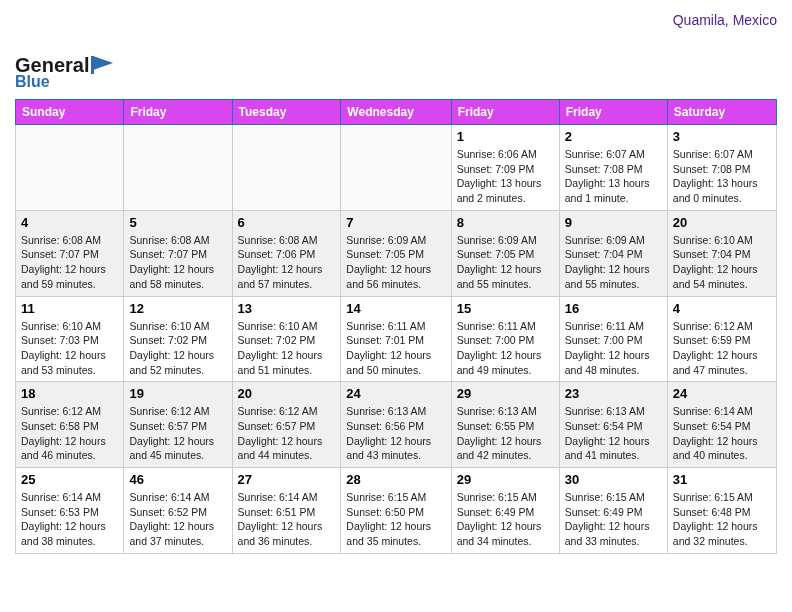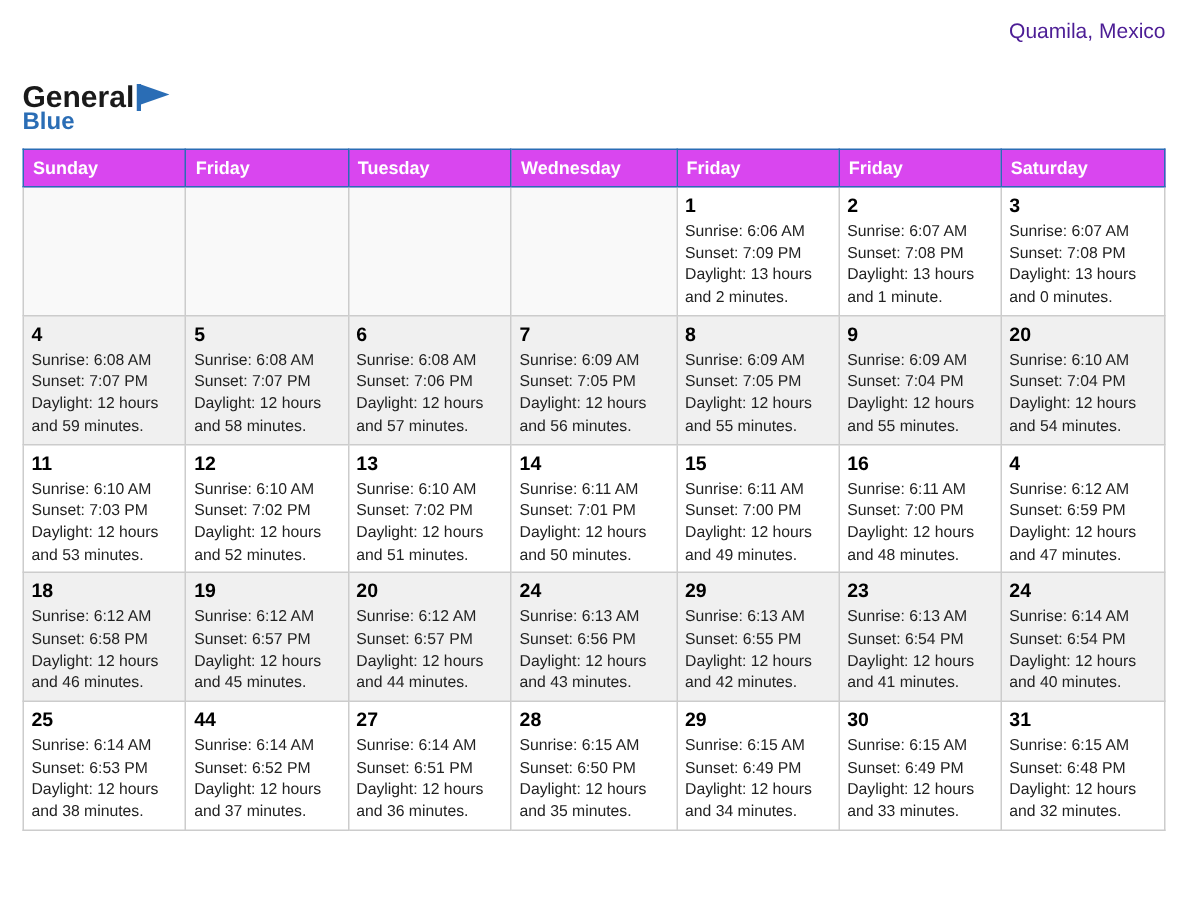--- a/index.html
+++ b/index.html
@@ -228,21 +228,21 @@
           <span class="day-num">24</span>
           <div class="day-info">Sunrise: 6:14 AM<br>Sunset: 6:54 PM<br>Daylight: 12 hours<br>and 40 minutes.</div>
         </td>
       </tr>
       <tr>
         <td>
           <span class="day-num">25</span>
           <div class="day-info">Sunrise: 6:14 AM<br>Sunset: 6:53 PM<br>Daylight: 12 hours<br>and 38 minutes.</div>
         </td>
         <td>
-          <span class="day-num">44</span>
+          <span class="day-num">46</span>
           <div class="day-info">Sunrise: 6:14 AM<br>Sunset: 6:52 PM<br>Daylight: 12 hours<br>and 37 minutes.</div>
         </td>
         <td>
           <span class="day-num">27</span>
           <div class="day-info">Sunrise: 6:14 AM<br>Sunset: 6:51 PM<br>Daylight: 12 hours<br>and 36 minutes.</div>
         </td>
         <td>
           <span class="day-num">28</span>
           <div class="day-info">Sunrise: 6:15 AM<br>Sunset: 6:50 PM<br>Daylight: 12 hours<br>and 35 minutes.</div>
         </td>

